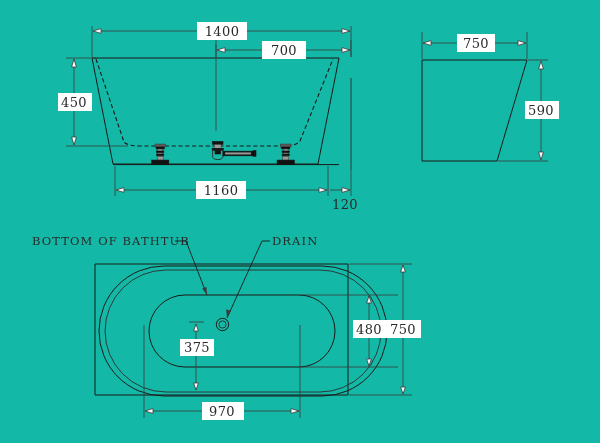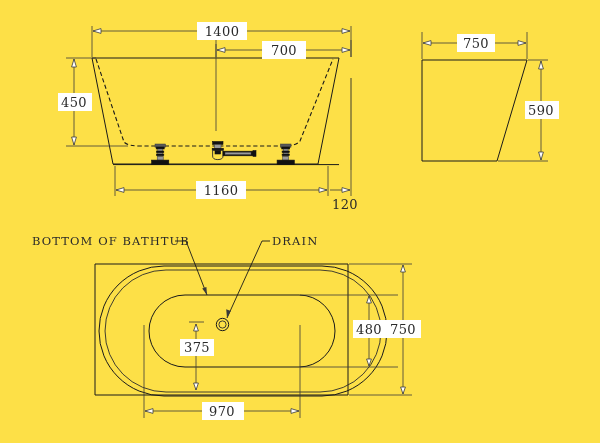--- a/index.html
+++ b/index.html
@@ -7,21 +7,21 @@
     padding: 0;
     background: #ffffff;
   }
   body {
     font-family: "DejaVu Serif", serif;
   }
   #drawing-root {
     position: relative;
     width: 600px;
     height: 443px;
-    background: #fde047;
+    background: #14b8a6;
     overflow: hidden;
   }
   svg.sheet {
     display: block;
     width: 600px;
     height: 443px;
   }
   
   .outline       { fill: none; stroke: #1a1a1a; stroke-width: 1; }
   .outline-thin  { fill: none; stroke: #2b2b2b; stroke-width: 0.9; }

